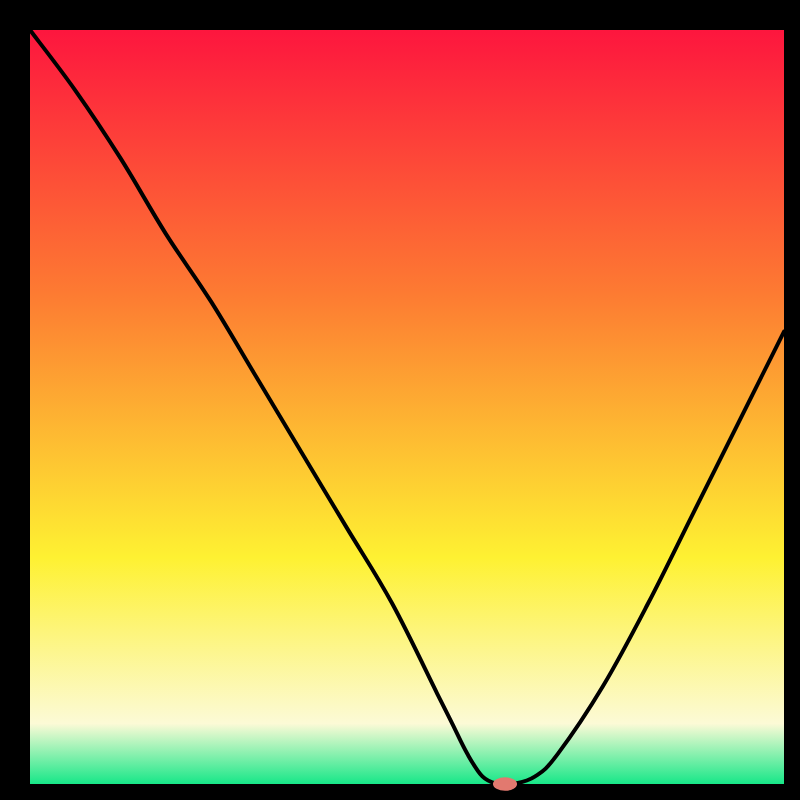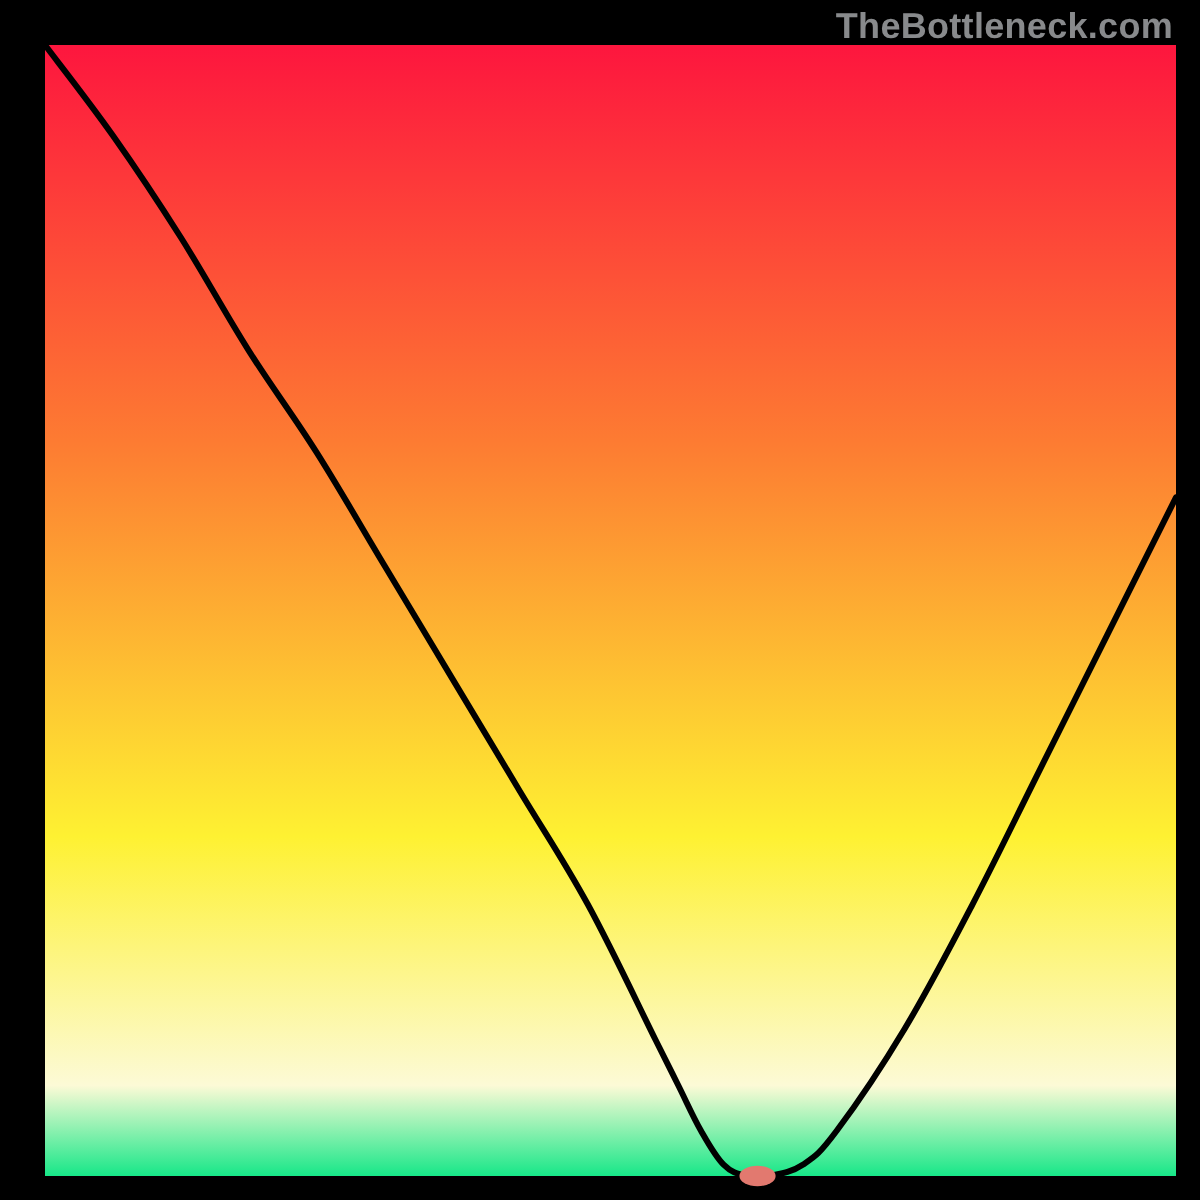--- a/index.html
+++ b/index.html
@@ -30,21 +30,20 @@
   svg.plot {
     position: absolute;
     left: 0;
     top: 0;
   }
 </style>
 </head>
 <body>
 <div class="frame">
 
-<div class="watermark">TheBottleneck.com</div>
 
 <svg class="plot" width="800" height="800" viewBox="0 0 800 800">
   <defs>
     <linearGradient id="bgGrad" x1="0" y1="0" x2="0" y2="1">
       <stop id="g0" offset="0%" stop-color="#fd163e"></stop>
       <stop id="g1" offset="35%" stop-color="#fd7b32"></stop>
       <stop id="g2" offset="70%" stop-color="#fef132"></stop>
       <stop id="g3" offset="92%" stop-color="#fcfad6"></stop>
       <stop id="g4" offset="100%" stop-color="#17e788"></stop>
     </linearGradient>

